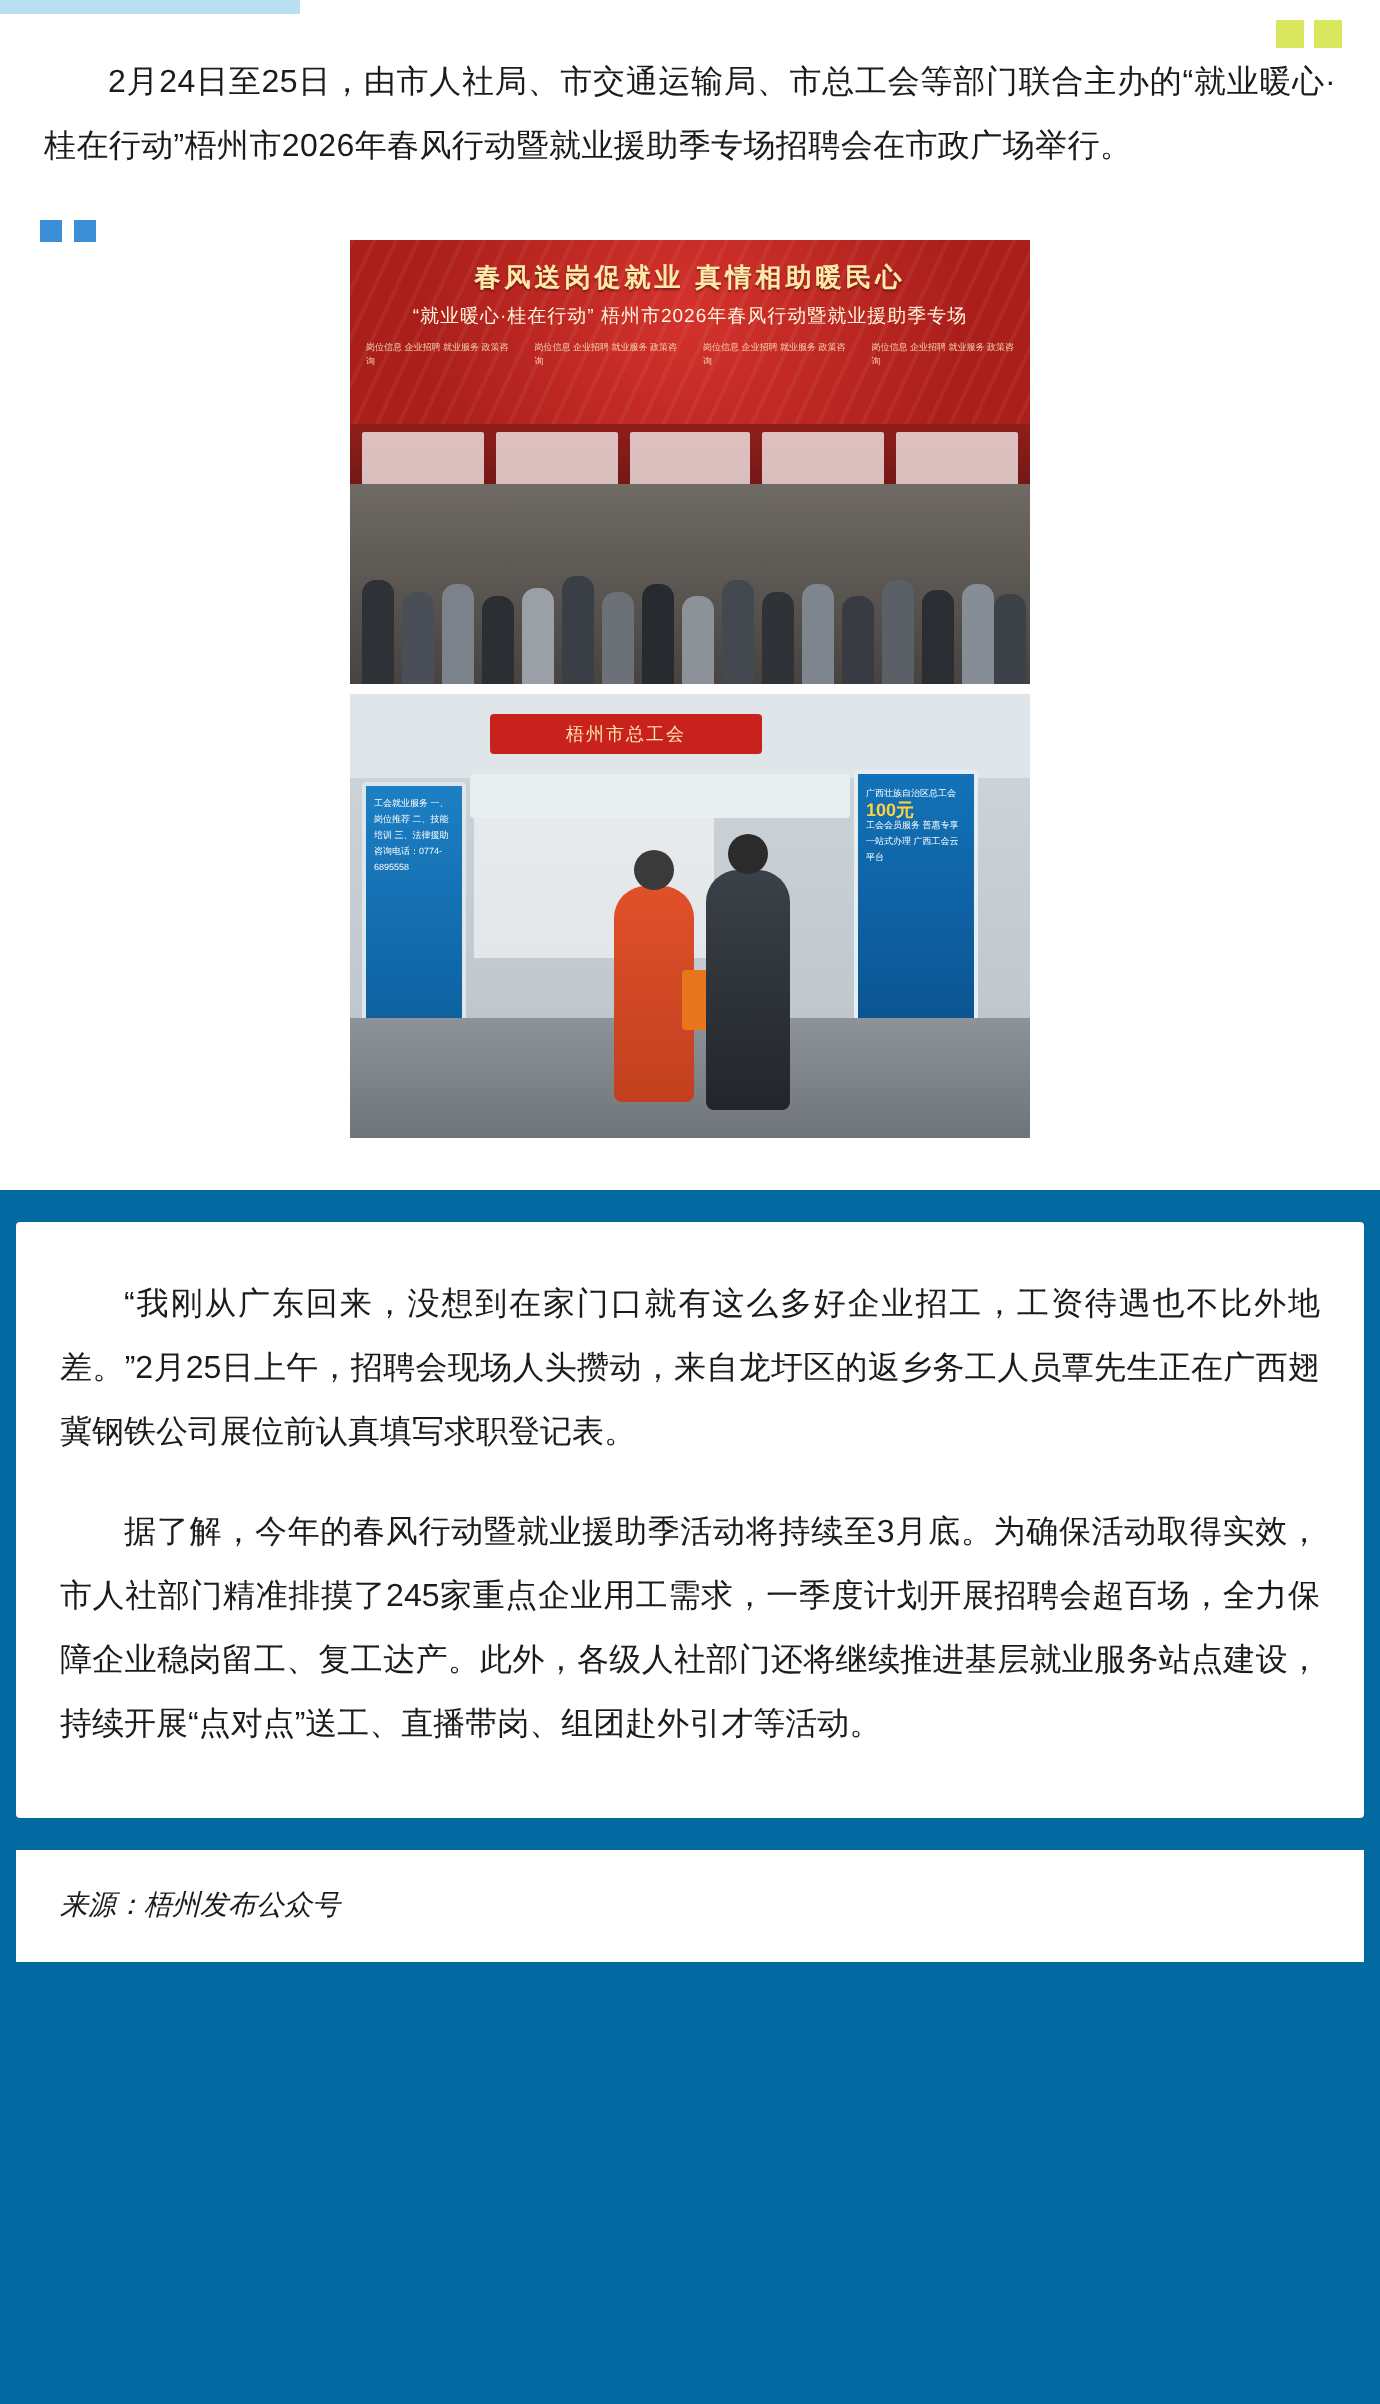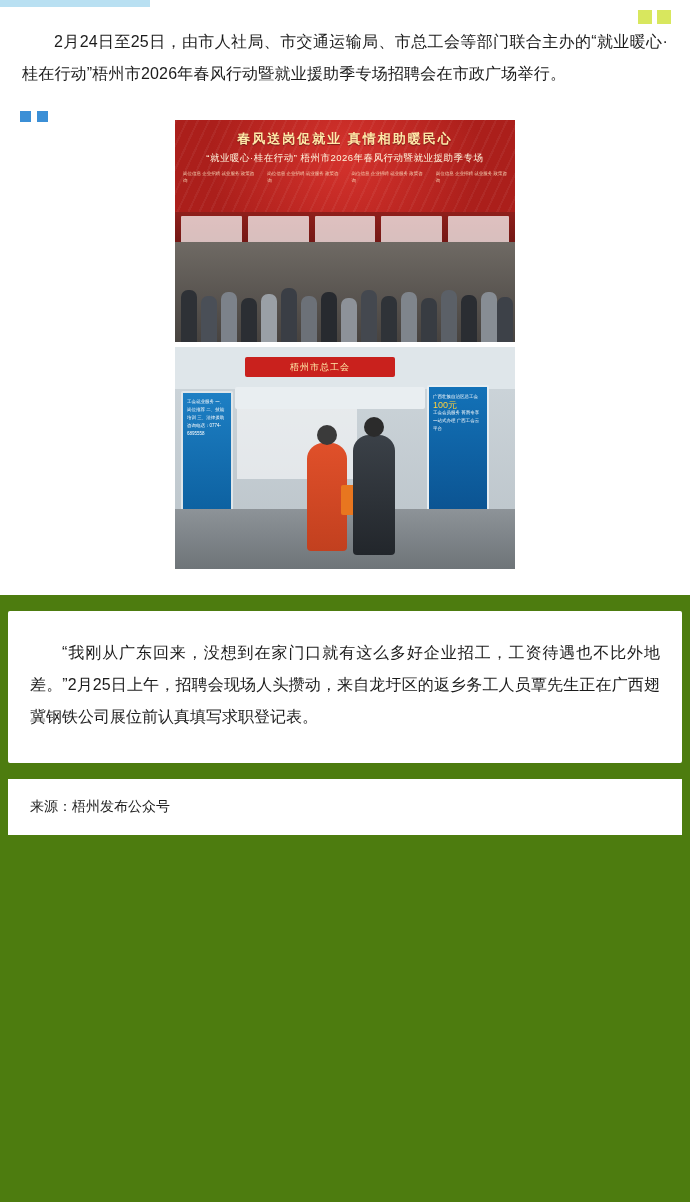--- a/index.html
+++ b/index.html
@@ -8,21 +8,21 @@
   }
   body {
     width: 690px;
     background: #2f7fd6;
     font-family: "Liberation Sans", "DejaVu Sans", sans-serif;
   }
   .page {
     position: relative;
     width: 690px;
     min-height: 1202px;
-    background: #4d7c0f;
+    background: #0369a1;
     overflow: hidden;
   }
 
   
   .card-top {
     position: relative;
     background: #ffffff;
     margin: 0;
     padding: 26px 22px 26px 22px;
     overflow: hidden;
@@ -172,21 +172,21 @@
     background: linear-gradient(#cfd7dc, #b9c2c8);
   }
   .p2-sky {
     position: absolute;
     left:0; right:0; top:0; height: 42px;
     background: #dfe6ea;
   }
   .p2-redband {
     position: absolute;
     left: 70px; top: 10px;
-    width: 150px; height: 20px;
+    width: 136px; height: 20px;
     background: #c9211d;
     color: #ffe9a8;
     font-size: 9px;
     line-height: 20px;
     text-align: center;
     letter-spacing: 1px;
     border-radius: 2px;
   }
   .p2-ground {
     position: absolute;
@@ -215,21 +215,21 @@
     border-radius: 2px;
     color: #ffffff;
     font-size: 4.5px;
     line-height: 8px;
     padding: 6px 4px;
     box-sizing: border-box;
   }
   .p2-banner-right .hl {
     color: #ffd23c;
     font-size: 9px;
-    font-weight: normal;
+    font-weight: bold;
   }
   .p2-tents {
     position: absolute;
     left: 60px; right: 90px; top: 40px;
     height: 22px;
     background: #e9eef1;
     border-radius: 2px;
   }
   .p2-stall {
     position: absolute;
@@ -306,20 +306,21 @@
   
   .card-source {
     background: #ffffff;
     margin: 16px 8px 0 8px;
     padding: 16px 22px 18px 22px;
   }
   .source-text {
     font-size: 14px;
     color: #1b1b1b;
     line-height: 22px;
+    font-style: italic;
   }
   .bottom-gap { height: 14px; }
 </style>
 </head>
 <body>
 
 <div class="page">
 
   <div class="card-top">
     <div class="corner-tl"></div>
@@ -390,20 +391,21 @@
         <div class="p2-person-red"></div>
         <div class="p2-orange-bag"></div>
         <div class="p2-person-dark"></div>
       </div>
 
     </div>
   </div>
 
   <div class="card-body">
     <p>“我刚从广东回来，没想到在家门口就有这么多好企业招工，工资待遇也不比外地差。”2月25日上午，招聘会现场人头攒动，来自龙圩区的返乡务工人员覃先生正在广西翅冀钢铁公司展位前认真填写求职登记表。</p>
+    <p>据了解，今年的春风行动暨就业援助季活动将持续至3月底。为确保活动取得实效，市人社部门精准排摸了245家重点企业用工需求，一季度计划开展招聘会超百场，全力保障企业稳岗留工、复工达产。此外，各级人社部门还将继续推进基层就业服务站点建设，持续开展“点对点”送工、直播带岗、组团赴外引才等活动。</p>
   </div>
 
   <div class="card-source">
     <div class="source-text">来源：梧州发布公众号</div>
   </div>
 
   <div class="bottom-gap"></div>
 </div>
 
 </body></html>

